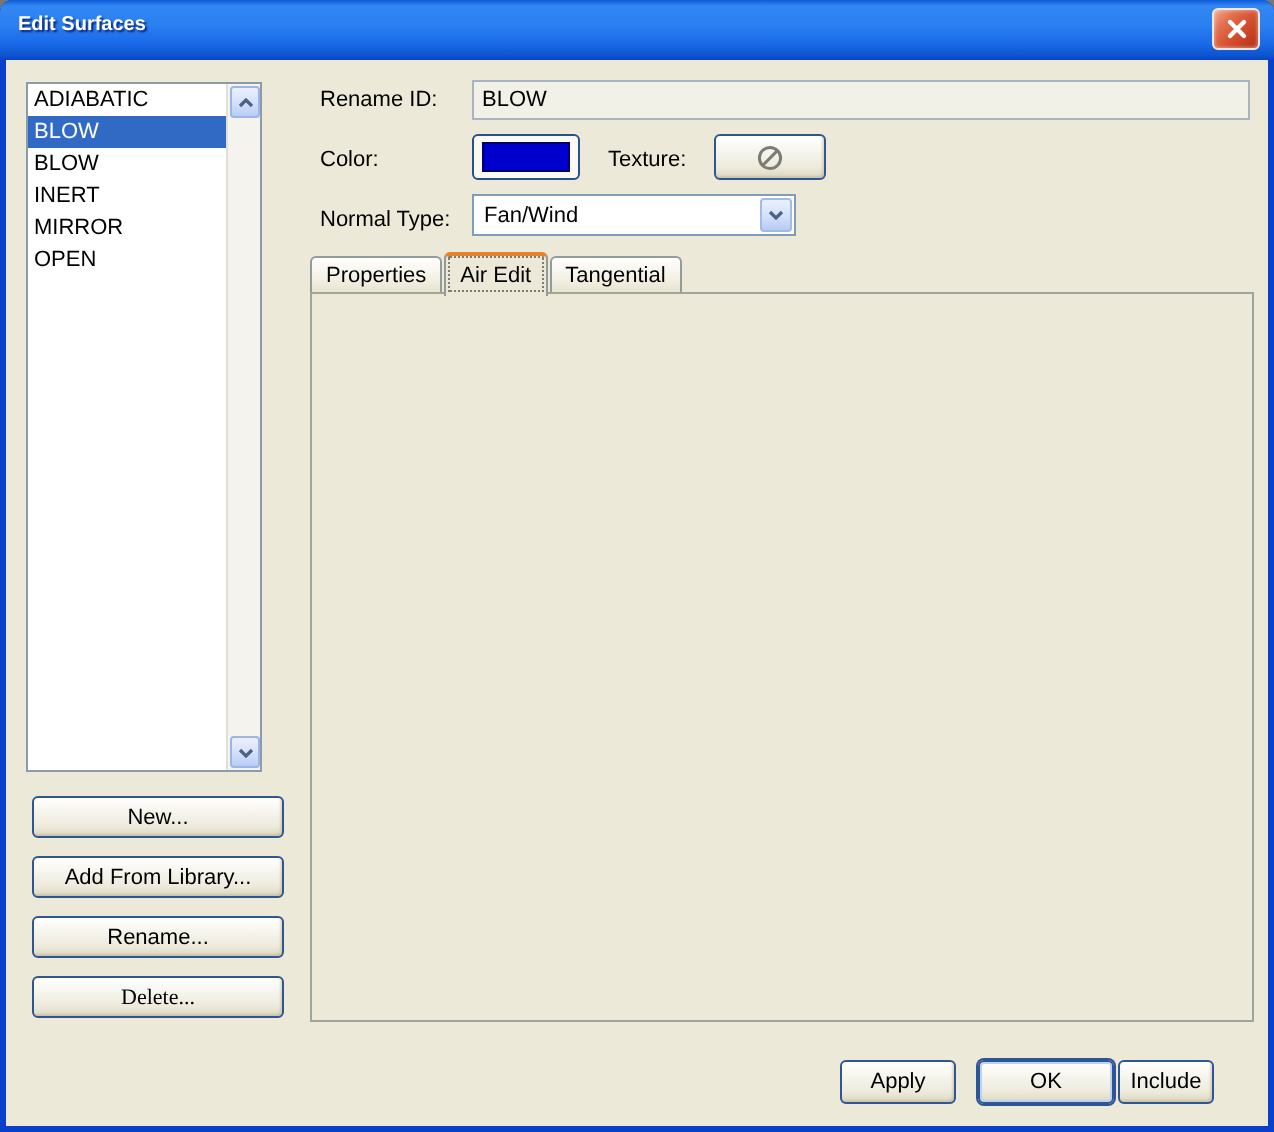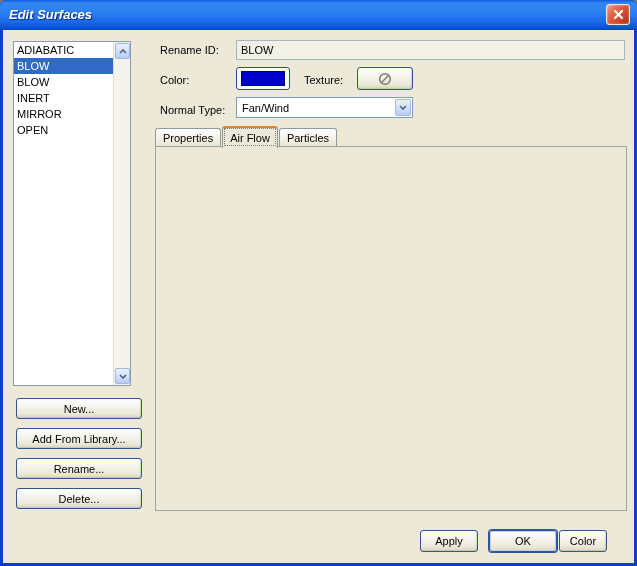--- a/index.html
+++ b/index.html
@@ -11,23 +11,22 @@
     background:#0A3FCB; border-radius:6px 6px 0 0;
     overflow:hidden; font-size:11px; color:#000;
   }
   .titlebar {
     position:absolute; left:0; top:0; width:637px; height:30px;
     background:linear-gradient(180deg,#0F5BD9 0%,#3287F2 10%,#2B80F0 42%,#1A6AE9 72%,#0C52CC 94%,#0A3FCB 100%);
     border-radius:6px 6px 0 0;
   }
   .title-text {
     position:absolute; left:9px; top:7px;
-    font-size:13px; font-weight:bold; color:#fff;
+    font-size:10px; font-weight:bold; color:#fff;
     text-shadow:1px 1px 1px rgba(8,28,110,.9);
-    font-style:italic;
   }
   .close-btn {
     position:absolute; left:606px; top:4px; width:24px; height:21px;
     border:1px solid #EFE7DE; border-radius:3px;
     background:linear-gradient(135deg,#F3A78C 0%,#E3704F 28%,#D14A2A 62%,#AE3014 100%);
     display:flex; align-items:center; justify-content:center;
     box-shadow:inset 0 0 2px rgba(255,255,255,.6); cursor:default;
   }
   .client {
     position:absolute; left:3px; top:30px; width:631px; height:533px;
@@ -165,52 +164,52 @@
         <svg width="8" height="5" viewBox="0 0 8 5">
           <path d="M1 1 L4 4 L7 1" fill="none" stroke="#4D6185" stroke-width="1.6"></path>
         </svg>
       </div>
     </div>
   </div>
 
   <button class="xp-btn" style="left:16px; top:398px; width:126px; height:21px;">New...</button>
   <button class="xp-btn" style="left:16px; top:428px; width:126px; height:21px;">Add From Library...</button>
   <button class="xp-btn" style="left:16px; top:458px; width:126px; height:21px;">Rename...</button>
-  <button class="xp-btn" style="left:16px; top:488px; width:126px; height:21px;">Delete...</button>
+  <button class="xp-btn" style="left:16px; top:488px; width:126px; height:21px;font-family:Liberation Serif, serif;">Delete...</button>
 
   <span class="label" style="left:160px; top:44px;">Rename ID:</span>
   <div class="field flat" style="left:236px; top:40px; width:389px; height:20px;">BLOW</div>
 
   <span class="label" style="left:160px; top:74px;">Color:</span>
   <div class="swatch-btn">
     <div class="swatch" style="background: rgb(0, 0, 204);"></div>
   </div>
 
   <span class="label" style="left:304px; top:74px;">Texture:</span>
   <button class="xp-btn" style="left:357px; top:67px; width:56px; height:23px;">
     <svg width="14" height="14" viewBox="0 0 14 14">
       <circle cx="7" cy="7" r="5.3" fill="none" stroke="#7C7C74" stroke-width="1.5"></circle>
       <path d="M3.3 10.7 L10.7 3.3" stroke="#7C7C74" stroke-width="1.5"></path>
     </svg>
   </button>
 
   <span class="label" style="left:160px; top:104px;">Normal Type:</span>
-  <div class="combo" style="left:236px; top:97px; width:177px; height:21px;">
+  <div class="combo" style="left:236px; top:97px; width:162px; height:21px;">
     <span class="combo-text">Fan/Wind</span>
     <div class="arrow-btn">
       <svg width="8" height="5" viewBox="0 0 8 5">
         <path d="M1 1 L4 4 L7 1" fill="none" stroke="#4D6185" stroke-width="1.6"></path>
       </svg>
     </div>
   </div>
 
   <div class="tabs">
     <div class="tab">Properties</div>
-    <div class="tab active">Air Flow</div>
-    <div class="tab">Particles</div>
+    <div class="tab active">Air Edit</div>
+    <div class="tab">Tangential</div>
   </div>
   <div class="tab-panel"></div>
 
   <span class="label" style="left:169px; top:158px;">Velocity</span>
 
   <div class="radio selected" style="left:181px; top:185px;"></div>
   <span class="label" style="left:200px; top:186px;">Specify Normal Velocity:</span>
   <div class="field" style="left:343px; top:182px; width:115px; height:19px;">-3.00000</div>
   <span class="unit" style="left:468px; top:186px;">m/s</span>
 
@@ -248,15 +247,15 @@
       <svg width="8" height="5" viewBox="0 0 8 5">
         <path d="M1 1 L4 4 L7 1" fill="none" stroke="#4D6185" stroke-width="1.6"></path>
       </svg>
     </div>
   </div>
 
   <div class="separator"></div>
 
   <button class="xp-btn" style="left:420px; top:530px; width:58px; height:22px;">Apply</button>
   <button class="xp-btn default" style="left:489px; top:530px; width:68px; height:22px;">OK</button>
-  <button class="xp-btn" style="left:559px; top:530px; width:48px; height:22px;">Color</button>
+  <button class="xp-btn" style="left:559px; top:530px; width:48px; height:22px;">Include</button>
 
 </div>
 
 </body></html>

